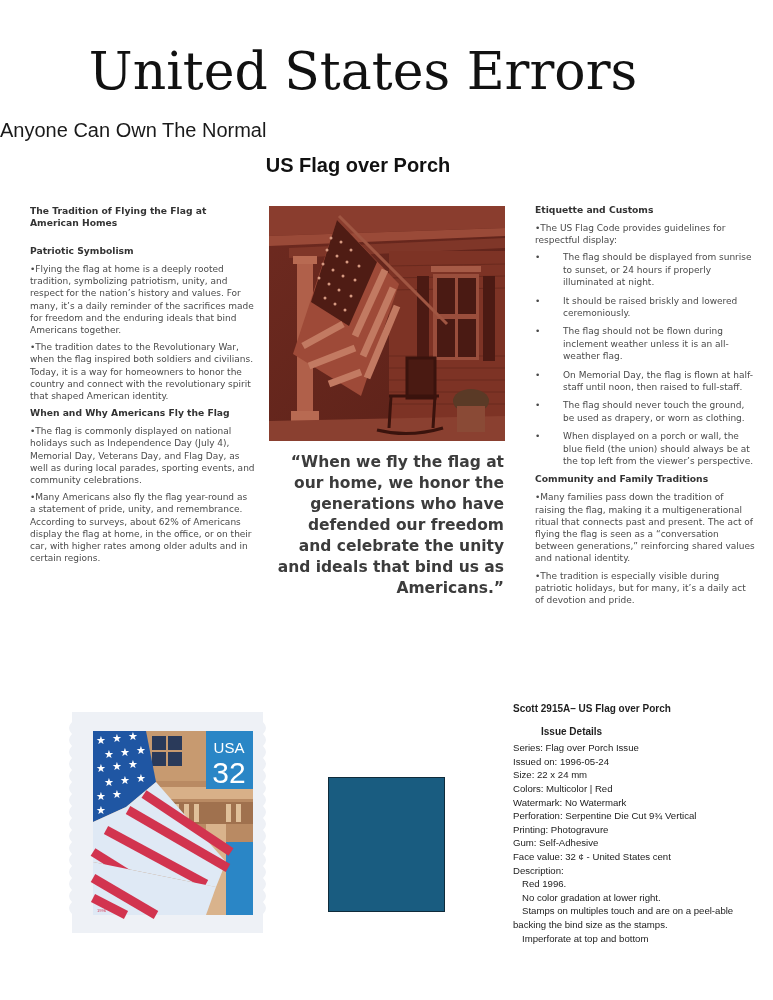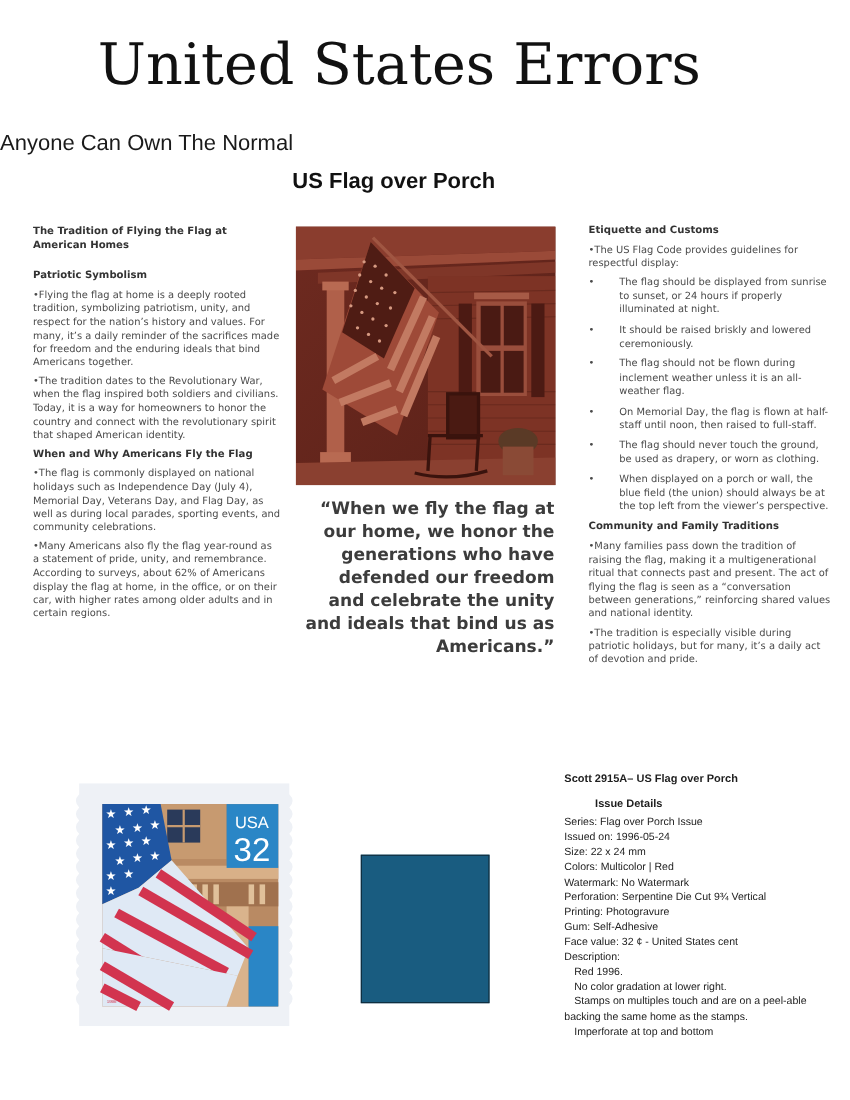--- a/index.html
+++ b/index.html
@@ -1,20 +1,20 @@
 <!DOCTYPE html>
 <html><head>
 <meta charset="utf-8">
 <style>
   * { box-sizing: border-box; margin: 0; padding: 0; }
   html, body { width: 773px; height: 1000px; background: #ffffff; overflow: hidden; }
   body { position: relative; font-family: "DejaVu Sans", sans-serif; color: #3a3a3a; }
 
   .title {
-    position: absolute; left: 0; top: 24px; width: 726px; text-align: center;
+    position: absolute; left: 0; top: 36px; width: 726px; text-align: center;
     font-family: "DejaVu Serif", serif; font-size: 52px; color: #111; letter-spacing: 0px;
     font-weight: normal; line-height: 70px;
   }
   .subtitle {
     position: absolute; left: 0; top: 117px; width: 773px; text-align: left;
     font-family: "Liberation Sans", sans-serif; font-size: 20px; color: #1a1a1a; line-height: 26px;
   }
   .stamp-title {
     position: absolute; left: 0; top: 152px; width: 716px; text-align: center;
     font-family: "Liberation Sans", sans-serif; font-size: 20px; font-weight: bold; color: #111; line-height: 26px;
@@ -256,15 +256,15 @@
   <div class="row">Size: 22 x 24 mm</div>
   <div class="row">Colors:  Multicolor | Red</div>
   <div class="row">Watermark:  No Watermark</div>
   <div class="row">Perforation:  Serpentine Die Cut 9¾ Vertical</div>
   <div class="row">Printing:  Photogravure</div>
   <div class="row">Gum: Self-Adhesive</div>
   <div class="row">Face value: 32 ¢ - United States cent</div>
   <div class="row">Description:</div>
   <div class="desc-line">Red 1996.</div>
   <div class="desc-line">No color gradation at lower right.</div>
-  <div class="desc-wrap">Stamps on multiples touch and are on a peel-able backing the same home as the stamps.</div>
+  <div class="desc-wrap">Stamps on multiples touch and are on a peel-able backing the bind size as the stamps.</div>
   <div class="desc-line">Imperforate at top and bottom</div>
 </div>
 
 </body></html>

